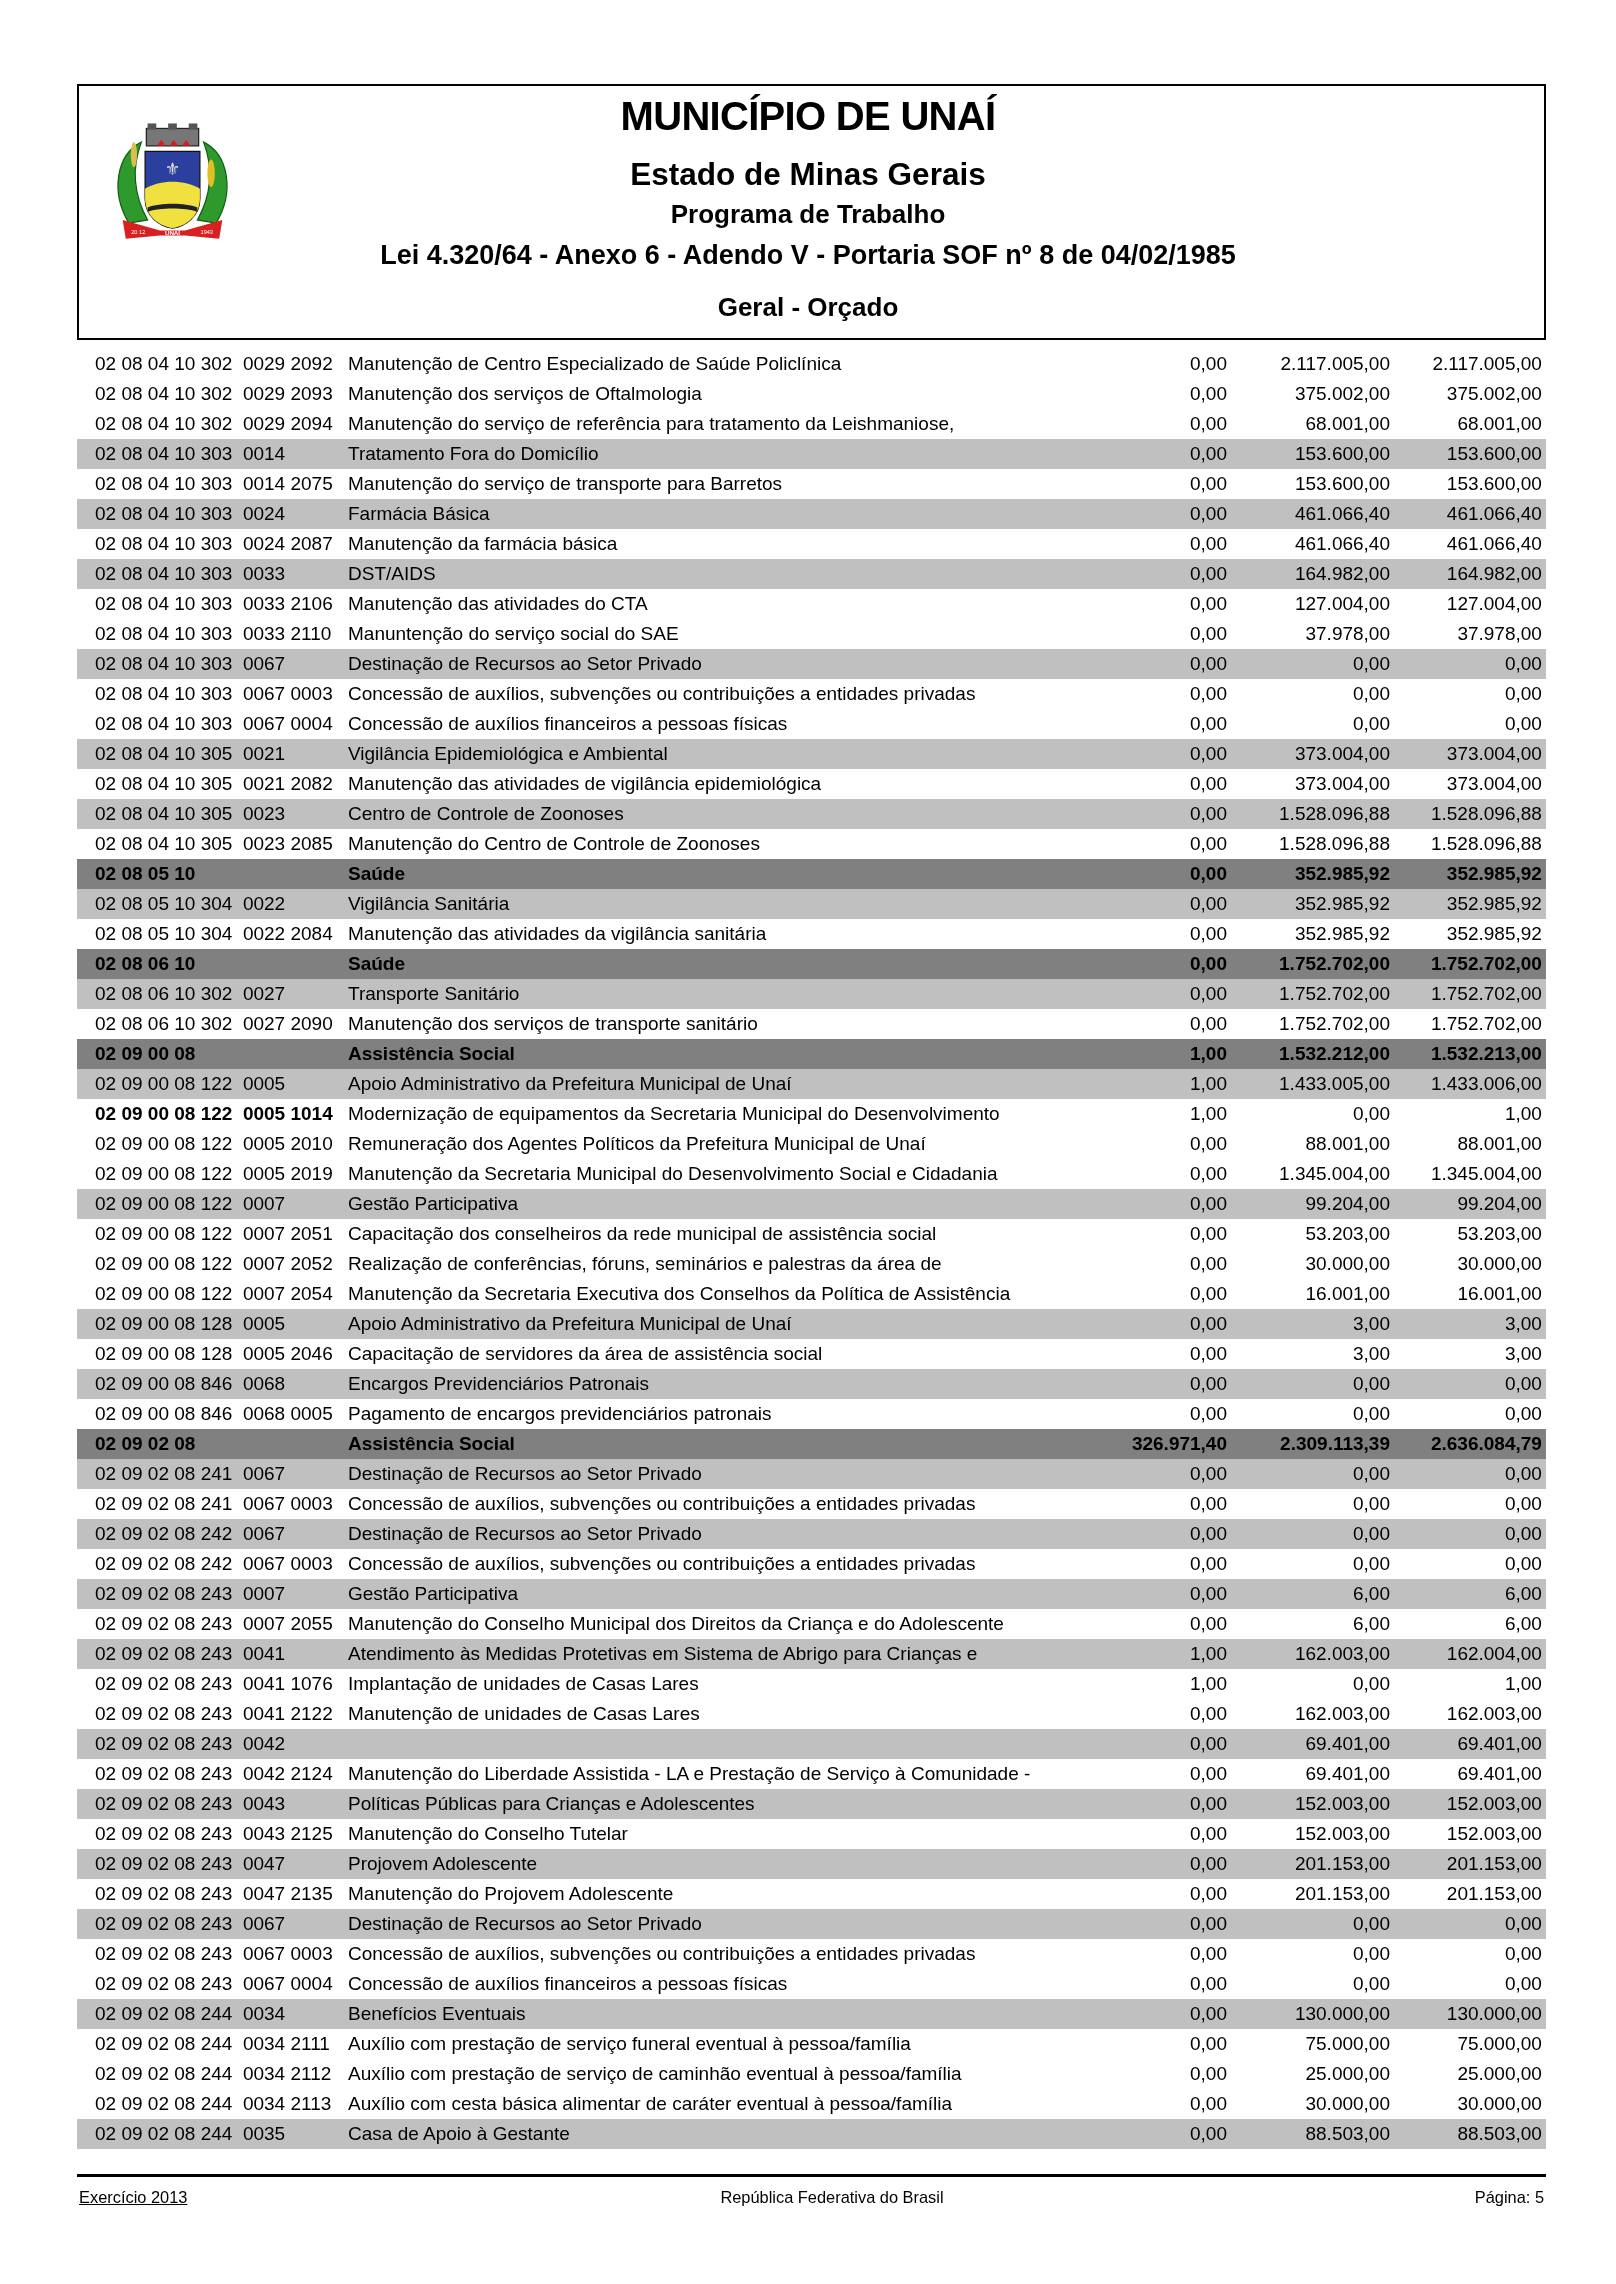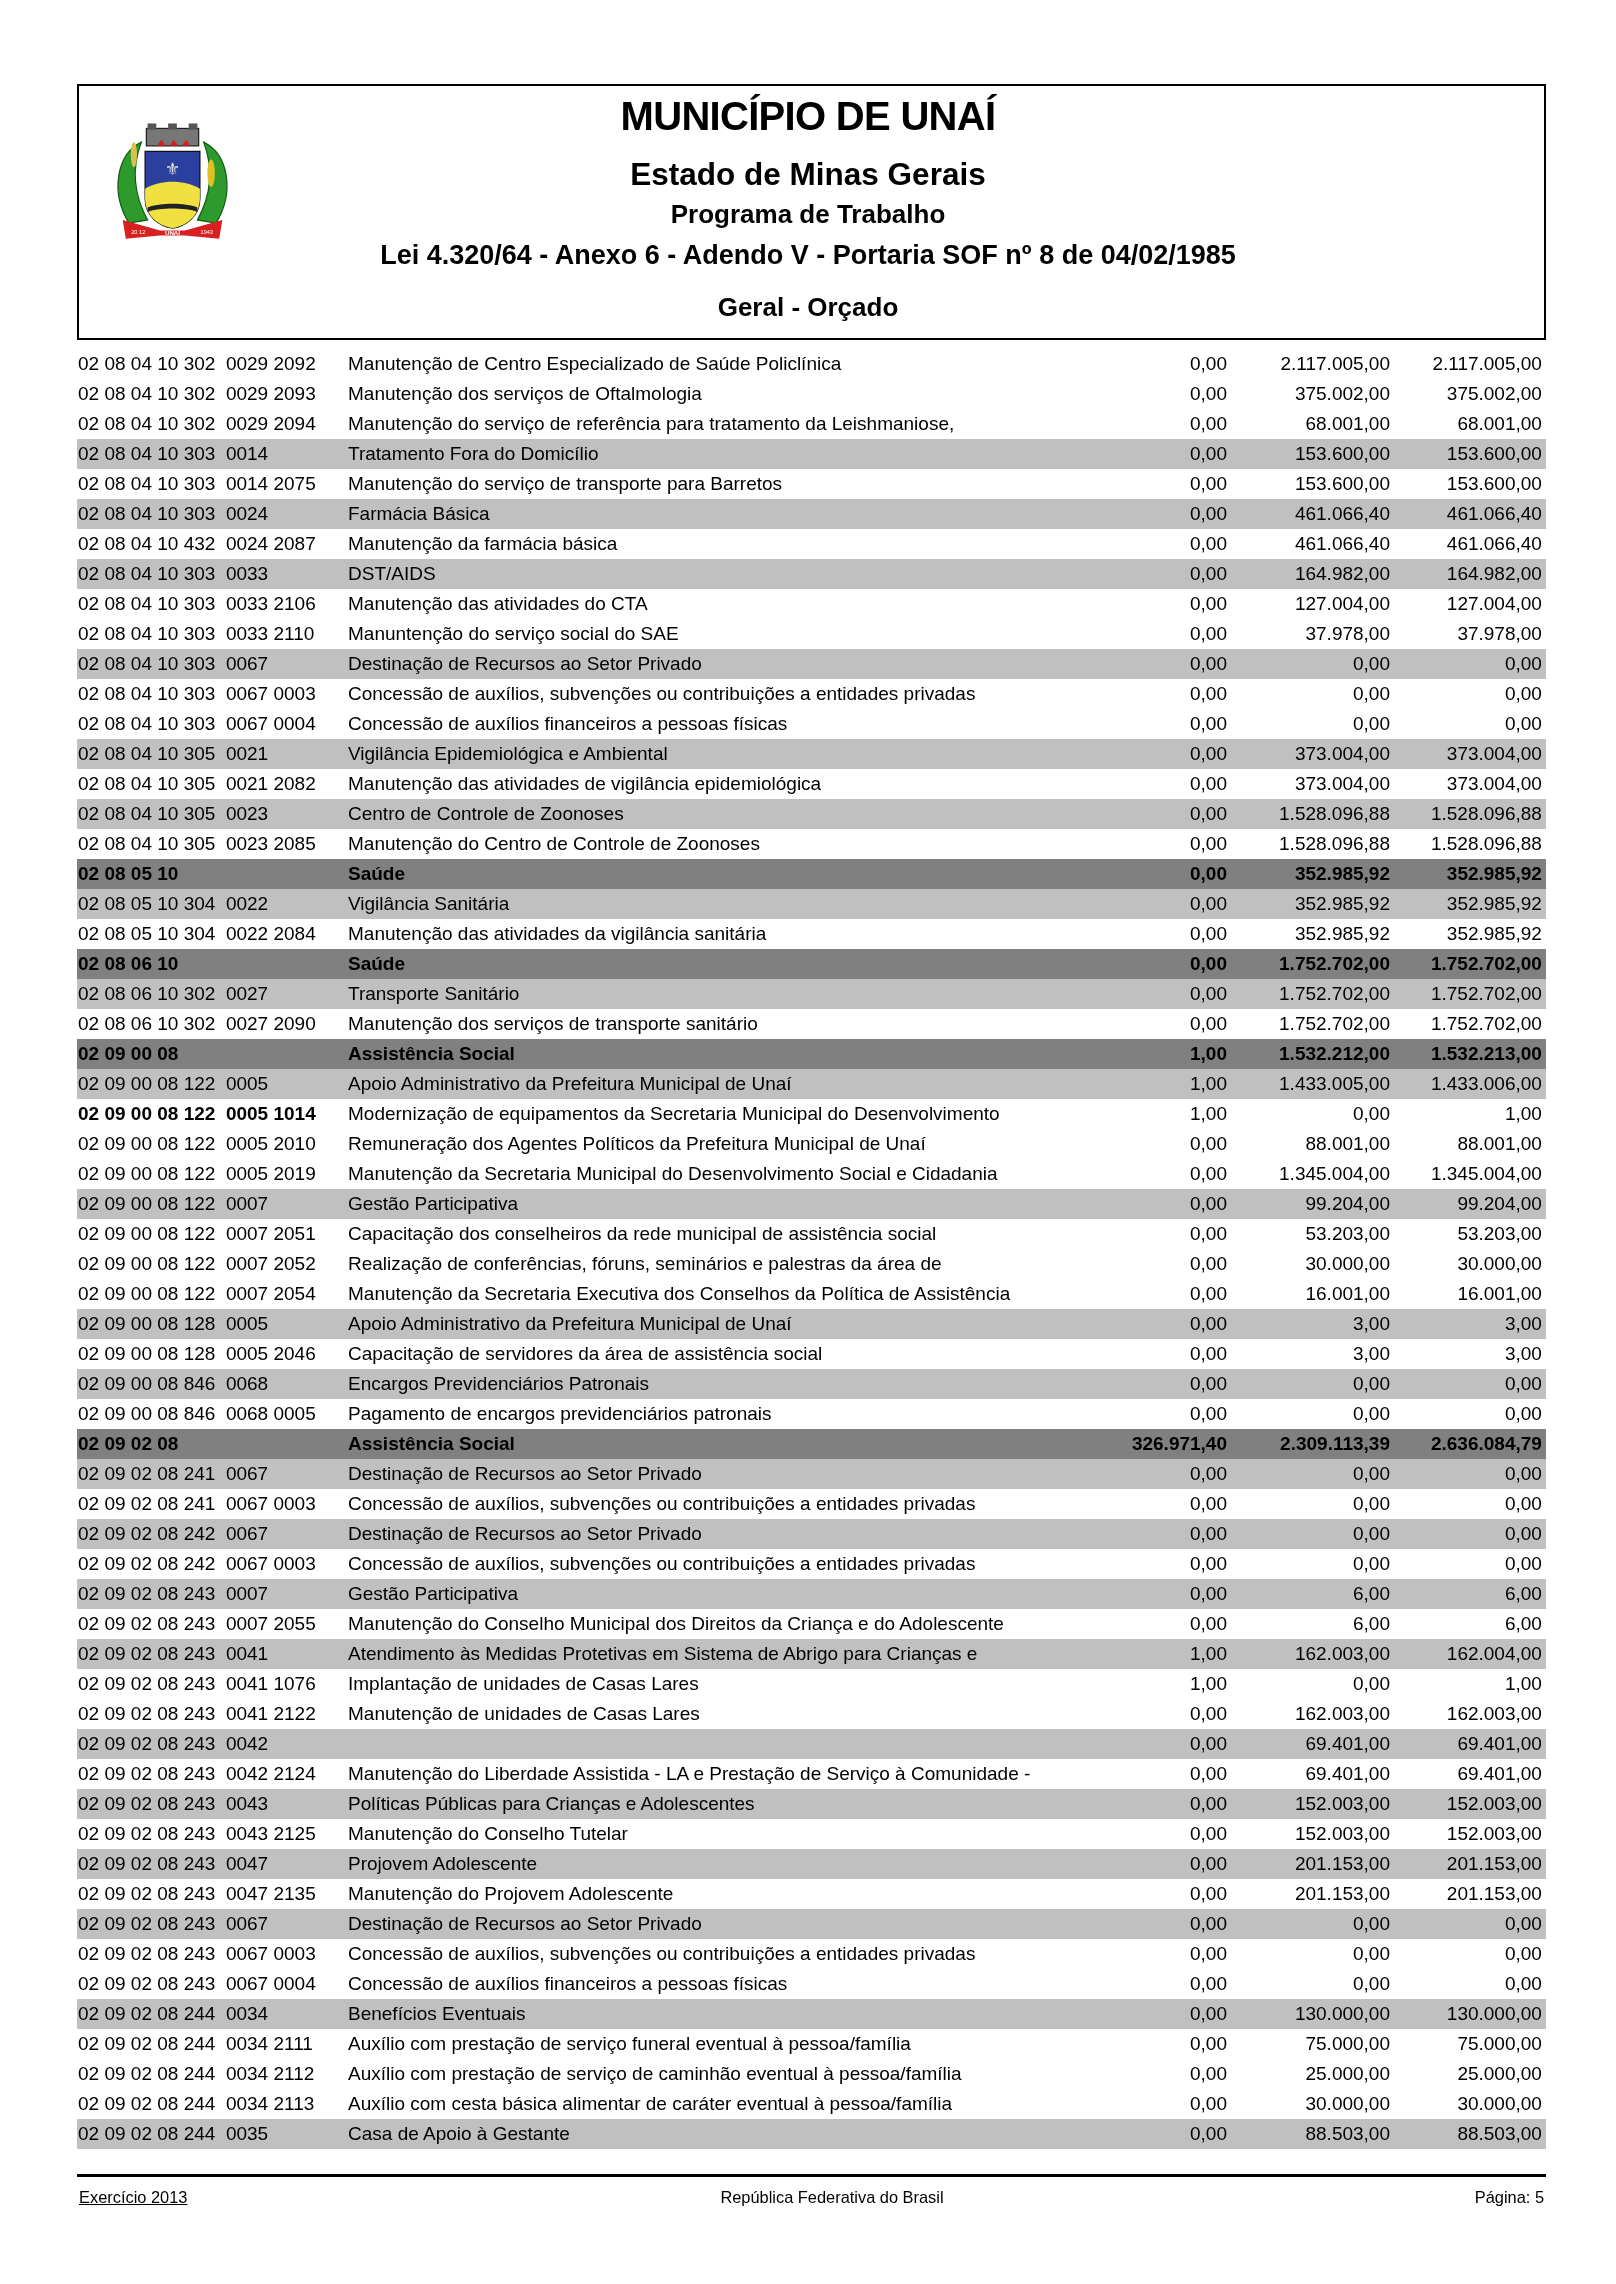--- a/index.html
+++ b/index.html
@@ -12,21 +12,21 @@
   .t1 { top: 94px; font-size: 40px; letter-spacing: -0.7px; }
   .t2 { top: 156px; font-size: 31.5px; }
   .t3 { top: 199px; font-size: 26px; }
   .t4 { top: 240px; font-size: 27px; }
   .t5 { top: 292px; font-size: 26px; }
   .table { position: absolute; left: 77px; top: 349px; width: 1469px; }
   .row { position: relative; height: 30px; font-size: 19px; white-space: nowrap; }
   .row.light { background: #c0c0c0; }
   .row.dark { background: #808080; font-weight: bold; }
   .row span { position: absolute; top: 4.1px; }
-  .c-code { left: 1px; }
+  .c-code { left: 18px; }
   .c-desc { left: 271px; }
   .c-v1 { right: 319px; text-align: right; }
   .c-v2 { right: 156px; text-align: right; }
   .c-v3 { right: 4.1px; text-align: right; }
   .footer-line { position: absolute; left: 77px; top: 2174px; width: 1469px; height: 2.7px; background: #000; }
   .footer-text { position: absolute; top: 2188px; font-size: 16.4px; }
   .f-left { left: 79px; text-decoration: underline; }
   .f-center { left: 0; width: 1616px; text-align: center; padding-left: 48px; box-sizing: border-box; }
   .f-right { right: 72px; }
 </style>
@@ -104,21 +104,21 @@
       <span class="c-v3">153.600,00</span>
     </div>
     <div class="row light">
       <span class="c-code" style="white-space: pre;">02 08 04 10 303  0024</span>
       <span class="c-desc">Farmácia Básica</span>
       <span class="c-v1">0,00</span>
       <span class="c-v2">461.066,40</span>
       <span class="c-v3">461.066,40</span>
     </div>
     <div class="row">
-      <span class="c-code" style="white-space: pre;">02 08 04 10 432  0024 2087</span>
+      <span class="c-code" style="white-space: pre;">02 08 04 10 303  0024 2087</span>
       <span class="c-desc">Manutenção da farmácia básica</span>
       <span class="c-v1">0,00</span>
       <span class="c-v2">461.066,40</span>
       <span class="c-v3">461.066,40</span>
     </div>
     <div class="row light">
       <span class="c-code" style="white-space: pre;">02 08 04 10 303  0033</span>
       <span class="c-desc">DST/AIDS</span>
       <span class="c-v1">0,00</span>
       <span class="c-v2">164.982,00</span>

